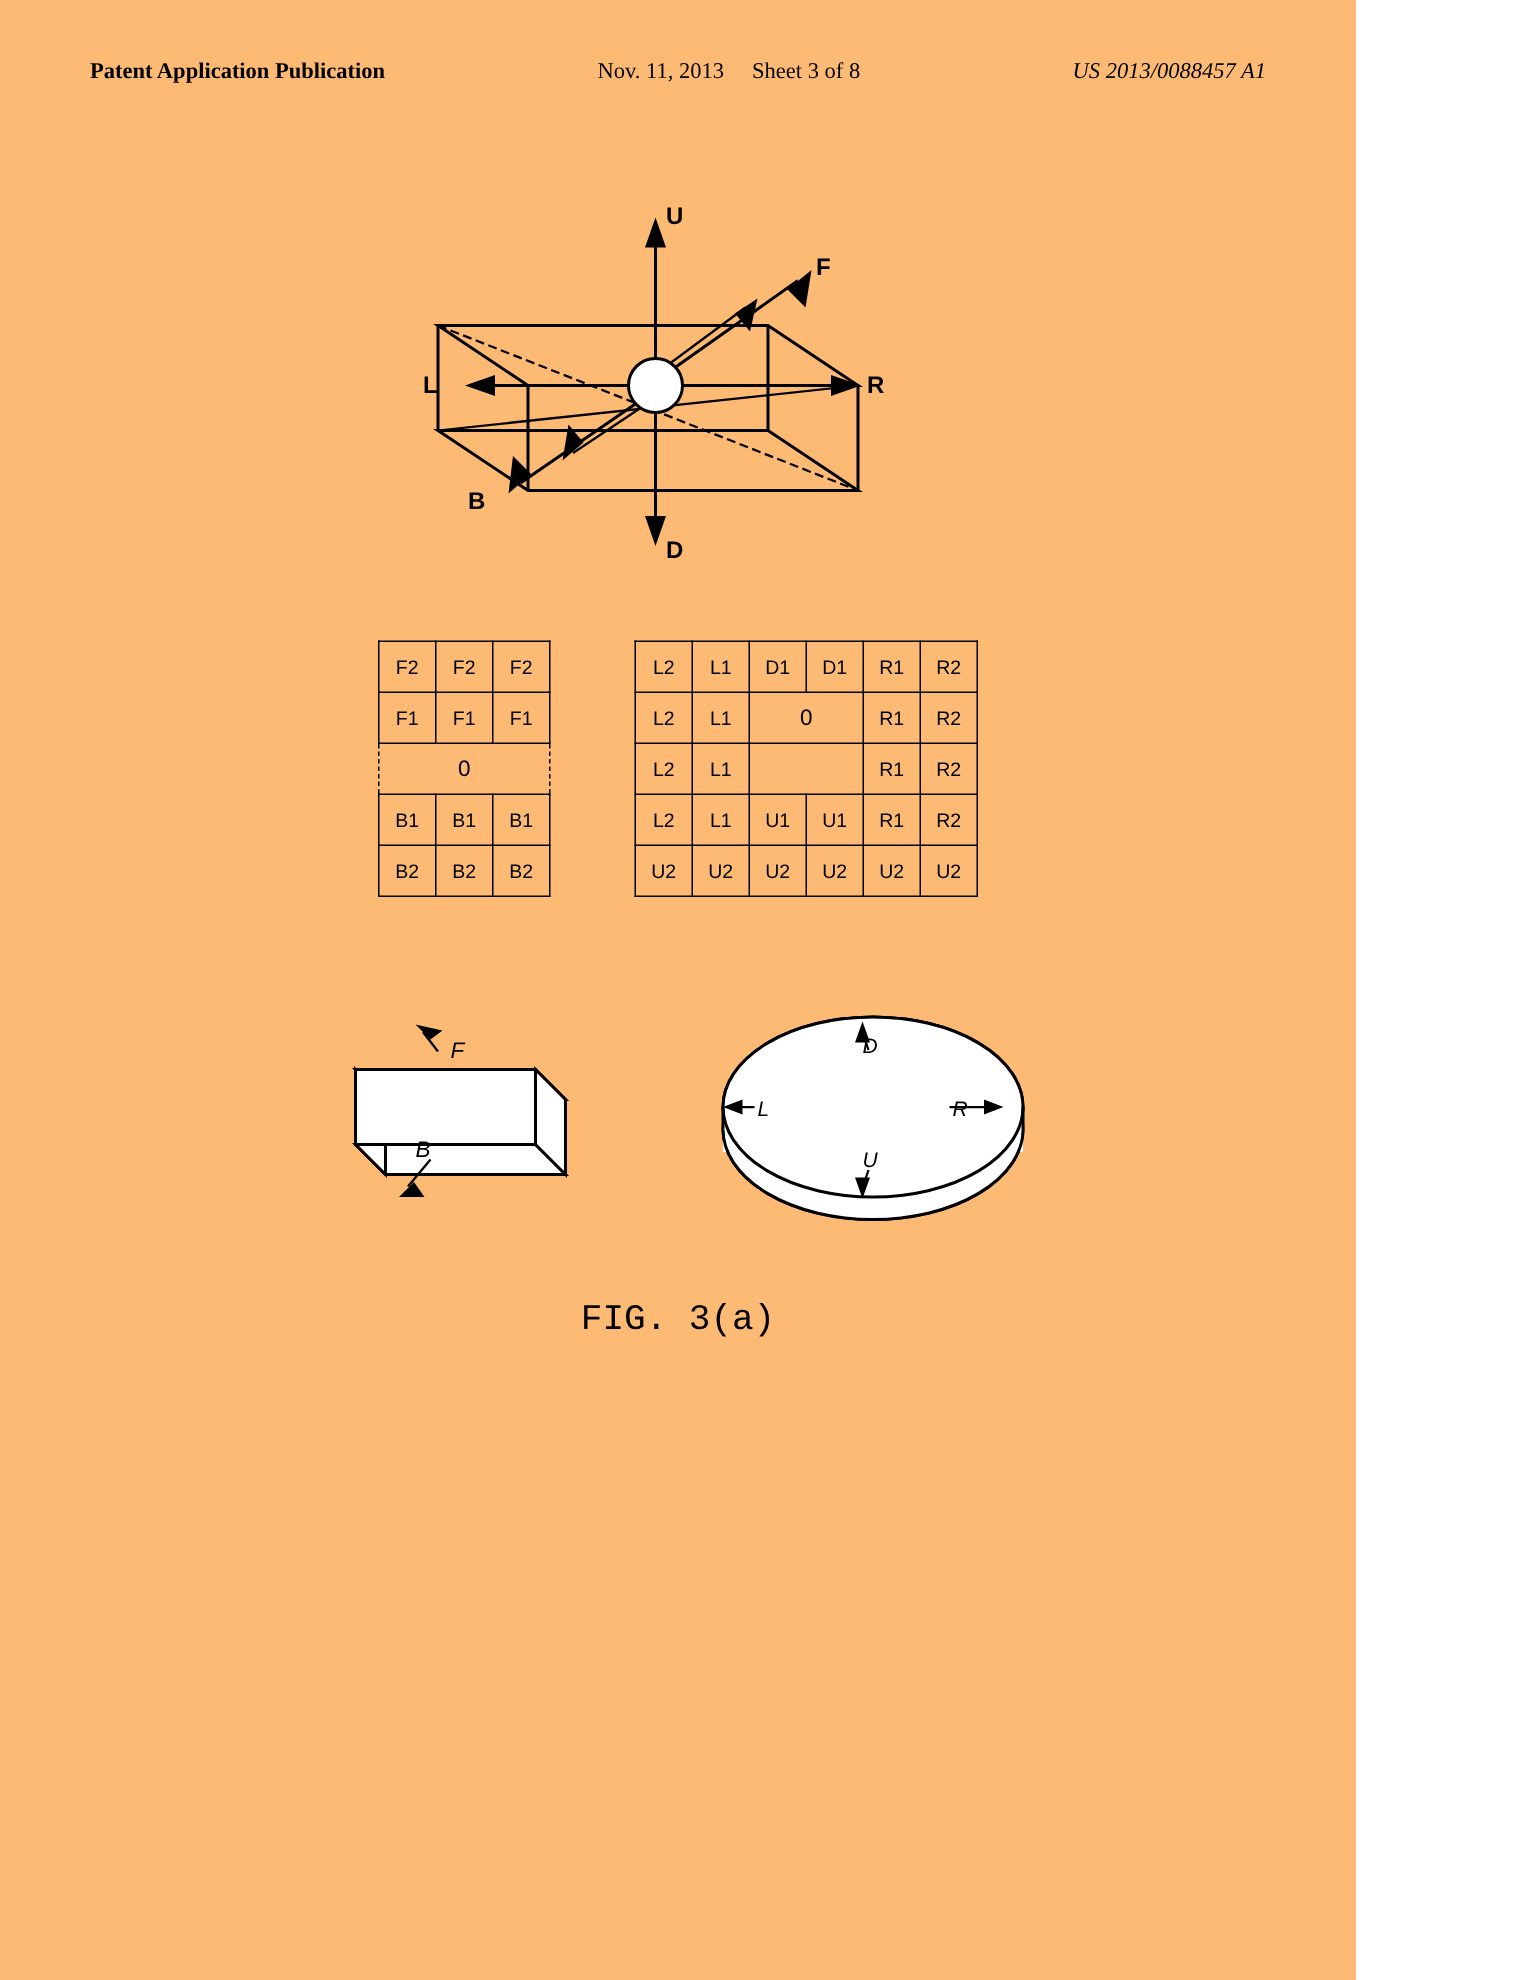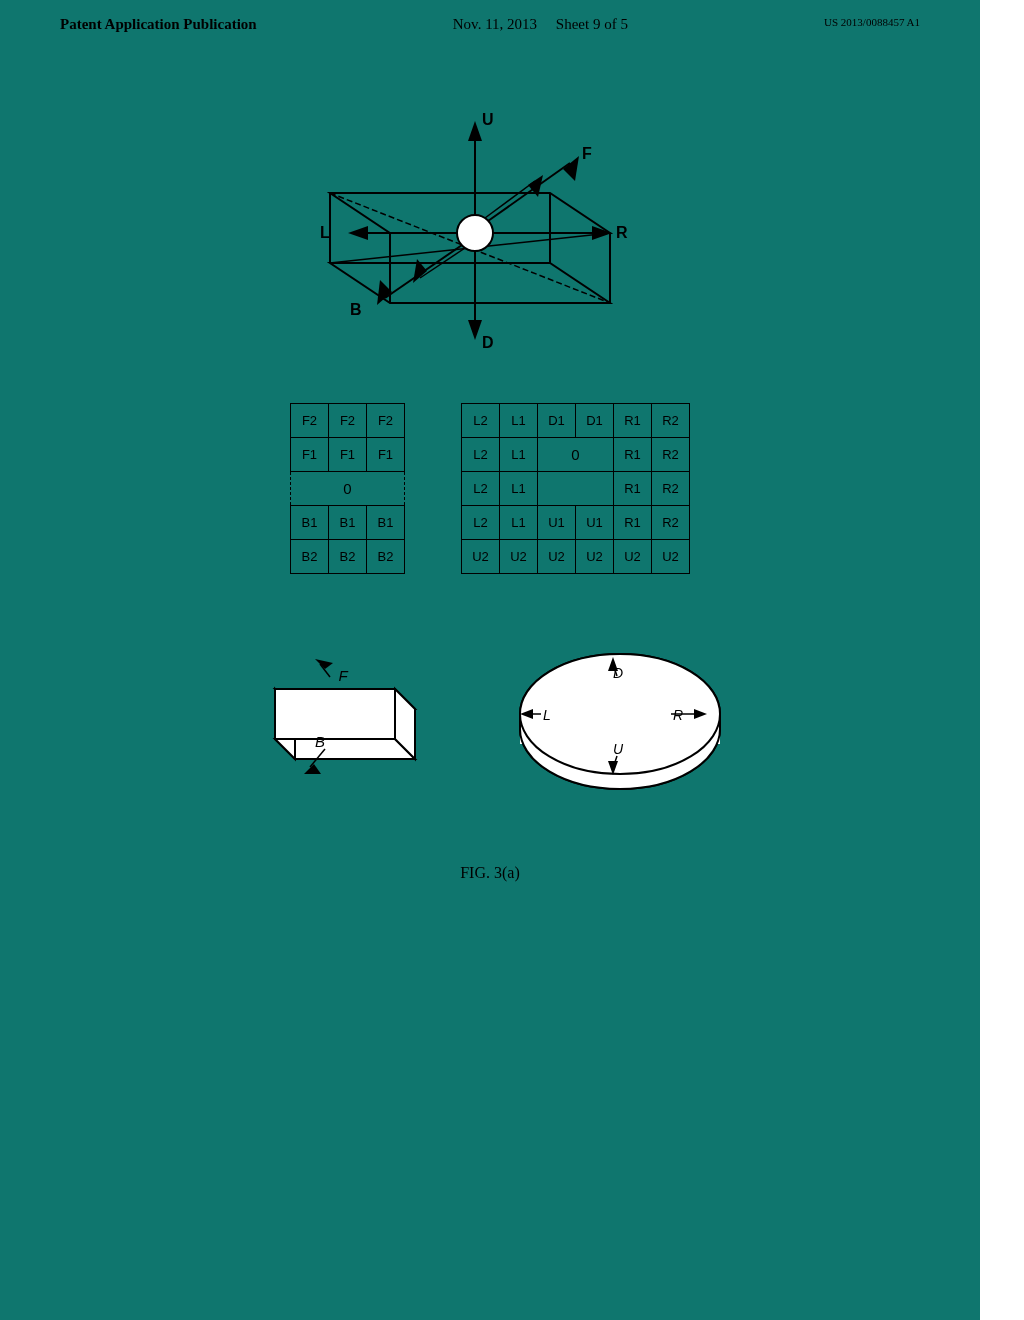--- a/index.html
+++ b/index.html
@@ -5,45 +5,46 @@
     * { margin: 0; padding: 0; box-sizing: border-box; }
     body {
       width: 1024px;
       height: 1320px;
       background: #ffffff;
       font-family: 'Times New Roman', Times, serif;
       overflow: hidden;
     }
 
     .page {
-      width: 980px;
+      width: 904px;
       height: 1320px;
       position: relative;
-      background: #0f766e;
-      padding: 16px 60px;
+      background: #fdba74;
+      padding: 40px 60px;
     }
 
     
     .header {
       display: flex;
       justify-content: space-between;
       align-items: flex-start;
       margin-bottom: 30px;
       font-size: 15px;
     }
     .header-left {
       font-weight: bold;
       font-size: 15px;
     }
     .header-center {
       text-align: center;
       font-size: 15px;
     }
     .header-right {
-      font-size: 11px;
+      font-size: 15px;
+      font-style: italic;
     }
 
     
     .content {
       display: flex;
       flex-direction: column;
       align-items: center;
       gap: 30px;
     }
 
@@ -97,35 +98,35 @@
     .shapes-row {
       display: flex;
       gap: 60px;
       justify-content: center;
       align-items: center;
       margin-top: 10px;
     }
 
     
     .fig-caption {
-      font-size: 16px;
-      margin-top: 30px;
-      font-family: Liberation Serif, serif;
+      font-size: 24px;
+      margin-top: 9px;
+      font-family: Liberation Mono, monospace;
     }
   </style>
 </head>
 <body>
 
 <div class="page">
 
   <div class="header">
     <div class="header-left">Patent Application Publication</div>
     <div class="header-center">
       <span>Nov. 11, 2013</span>&nbsp;&nbsp;&nbsp;&nbsp;
-      <span>Sheet 9 of 5</span>
+      <span>Sheet 3 of 8</span>
     </div>
     <div class="header-right">US 2013/0088457 A1</div>
   </div>
 
   <div class="content">
 
     <div class="figure-area">
       <svg width="520" height="300" class="diagram-svg" viewBox="0 0 520 300">
 
         <polygon points="100,200 320,200 380,240 160,240" fill="none" stroke="#000" stroke-width="2"></polygon>

